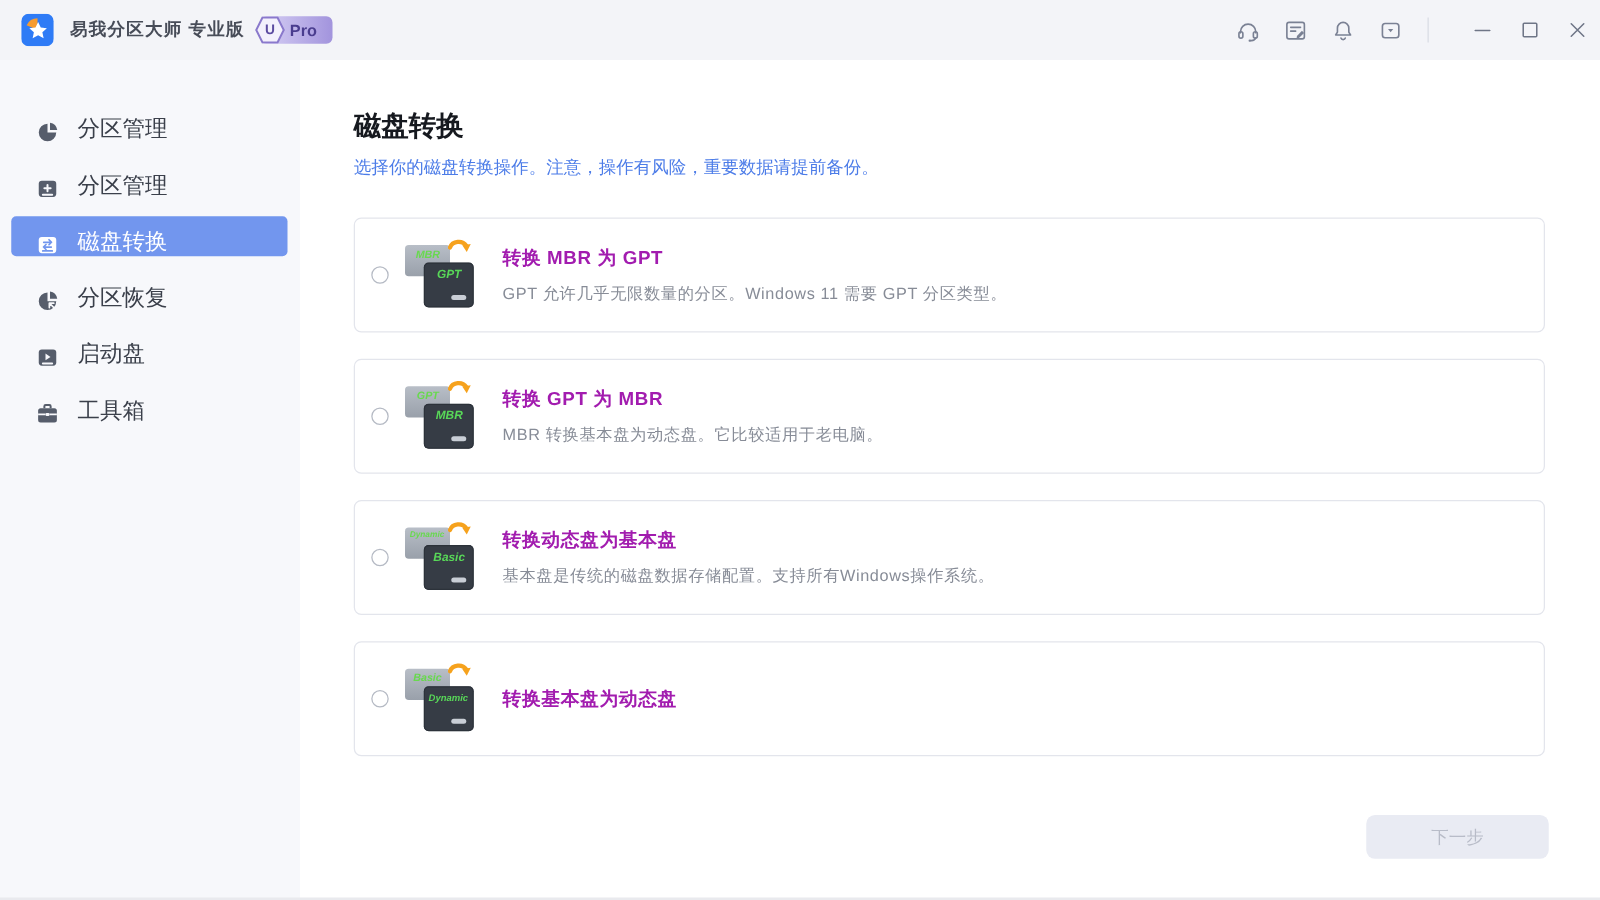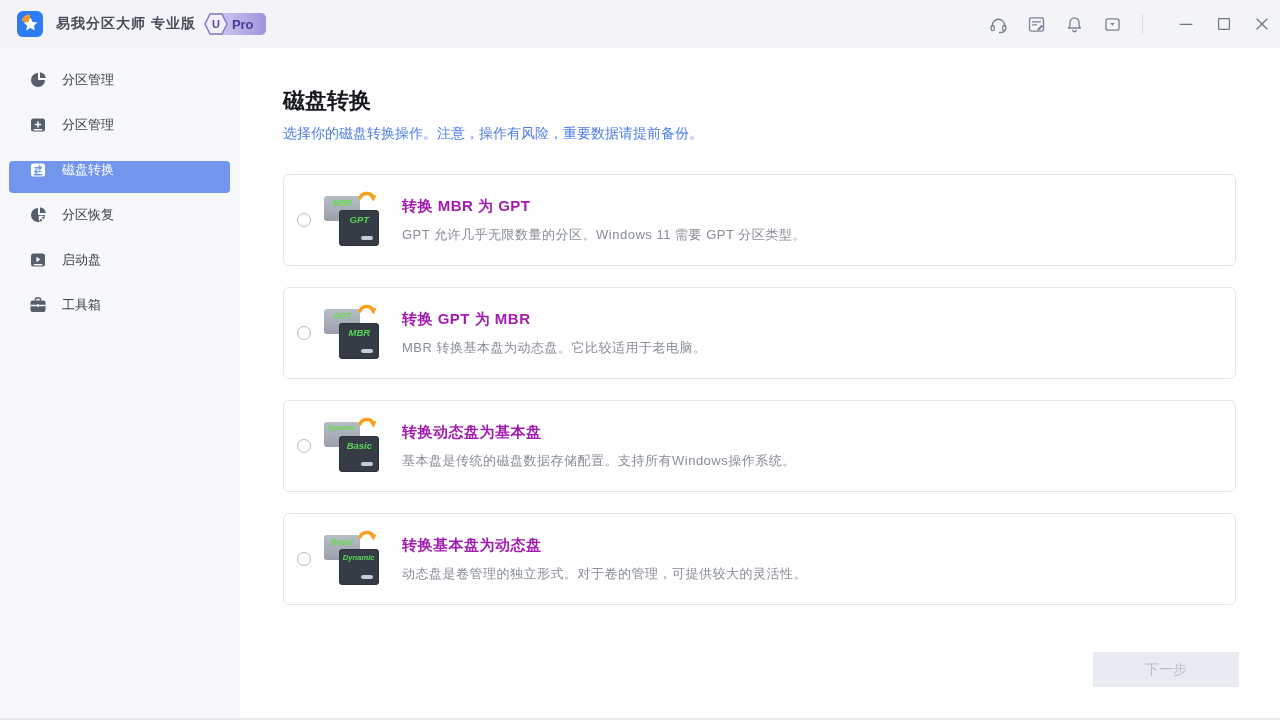--- a/index.html
+++ b/index.html
@@ -50,24 +50,24 @@
   .winctl { margin-left: 15px; }
 
   
   .sidebar {
     position: absolute; top: 48px; left: 0; bottom: 0; width: 240px;
     background: #f7f8fb;
     padding-top: 23px;
   }
   .side-item {
     --bg: #f7f8fb;
-    height: 32px; margin: 0 10px 13px 9px;
-    display: flex; align-items: flex-start;
+    height: 32px; margin: 12px 10px 13px 9px;
+    display: flex; align-items: flex-end;
     padding-left: 20px; border-radius: 4px;
-    color: #3b404b; font-size: 13px; cursor: pointer;
+    color: #3b404b; font-size: 18px; cursor: pointer;
   }
   .side-item .s-icon { width: 18px; height: 18px; margin-right: 15px; color: #565d6b; flex: 0 0 auto; }
   .side-item.selected {
     --bg: #7296ee;
     background: #7296ee; color: #ffffff;
   }
   .side-item.selected .s-icon { color: #ffffff; }
 
   
   .main {
@@ -114,21 +114,21 @@
     background: #c9ced6; border-radius: 2px;
   }
   .disk-arrow { position: absolute; right: 2px; top: -4px; }
 
   .card-text { margin-left: 22px; }
   .card-title { font-size: 15px; font-weight: bold; color: #a21caf; letter-spacing: .5px; }
   .card-desc { margin-top: 10px; font-size: 13px; color: #878c97; letter-spacing: .5px; }
 
   .next-btn {
     position: absolute; right: 41px; bottom: 33px;
-    width: 146px; height: 35px; border: none; border-radius: 0;
+    width: 146px; height: 35px; border: none; border-radius: 7px;
     background: #e9ebf3; color: #b8bcc8; font-size: 14px;
     font-family: inherit; cursor: default;
   }
 
   .bottom-edge {
     position: absolute; left: 0; right: 0; bottom: 0; height: 2px;
     background: #e9eaee;
   }
 </style>
 </head>
@@ -339,21 +339,20 @@
           <path d="M4 9 C6 3.5, 14 3, 17 7.5" stroke="#f6a21d" stroke-width="3.4" fill="none" stroke-linecap="round"></path>
           <path d="M13.8 7.2 L20.6 6.2 L17.4 12.6 Z" fill="#f6a21d"></path>
         </svg>
         <div class="disk-front">
             <span style="font-size:8px">Dynamic</span>
             <i class="slot"></i>
           </div>
       </div>
       <div class="card-text">
         <div class="card-title">转换基本盘为动态盘</div>
-        <div class="card-desc">动态盘是卷管理的独立形式。对于卷的管理，可提供较大的灵活性。</div>
       </div>
     </div>
 
   </div>
 
   <button class="next-btn" disabled="">下一步</button>
 </div>
 
 <div class="bottom-edge"></div>
 

